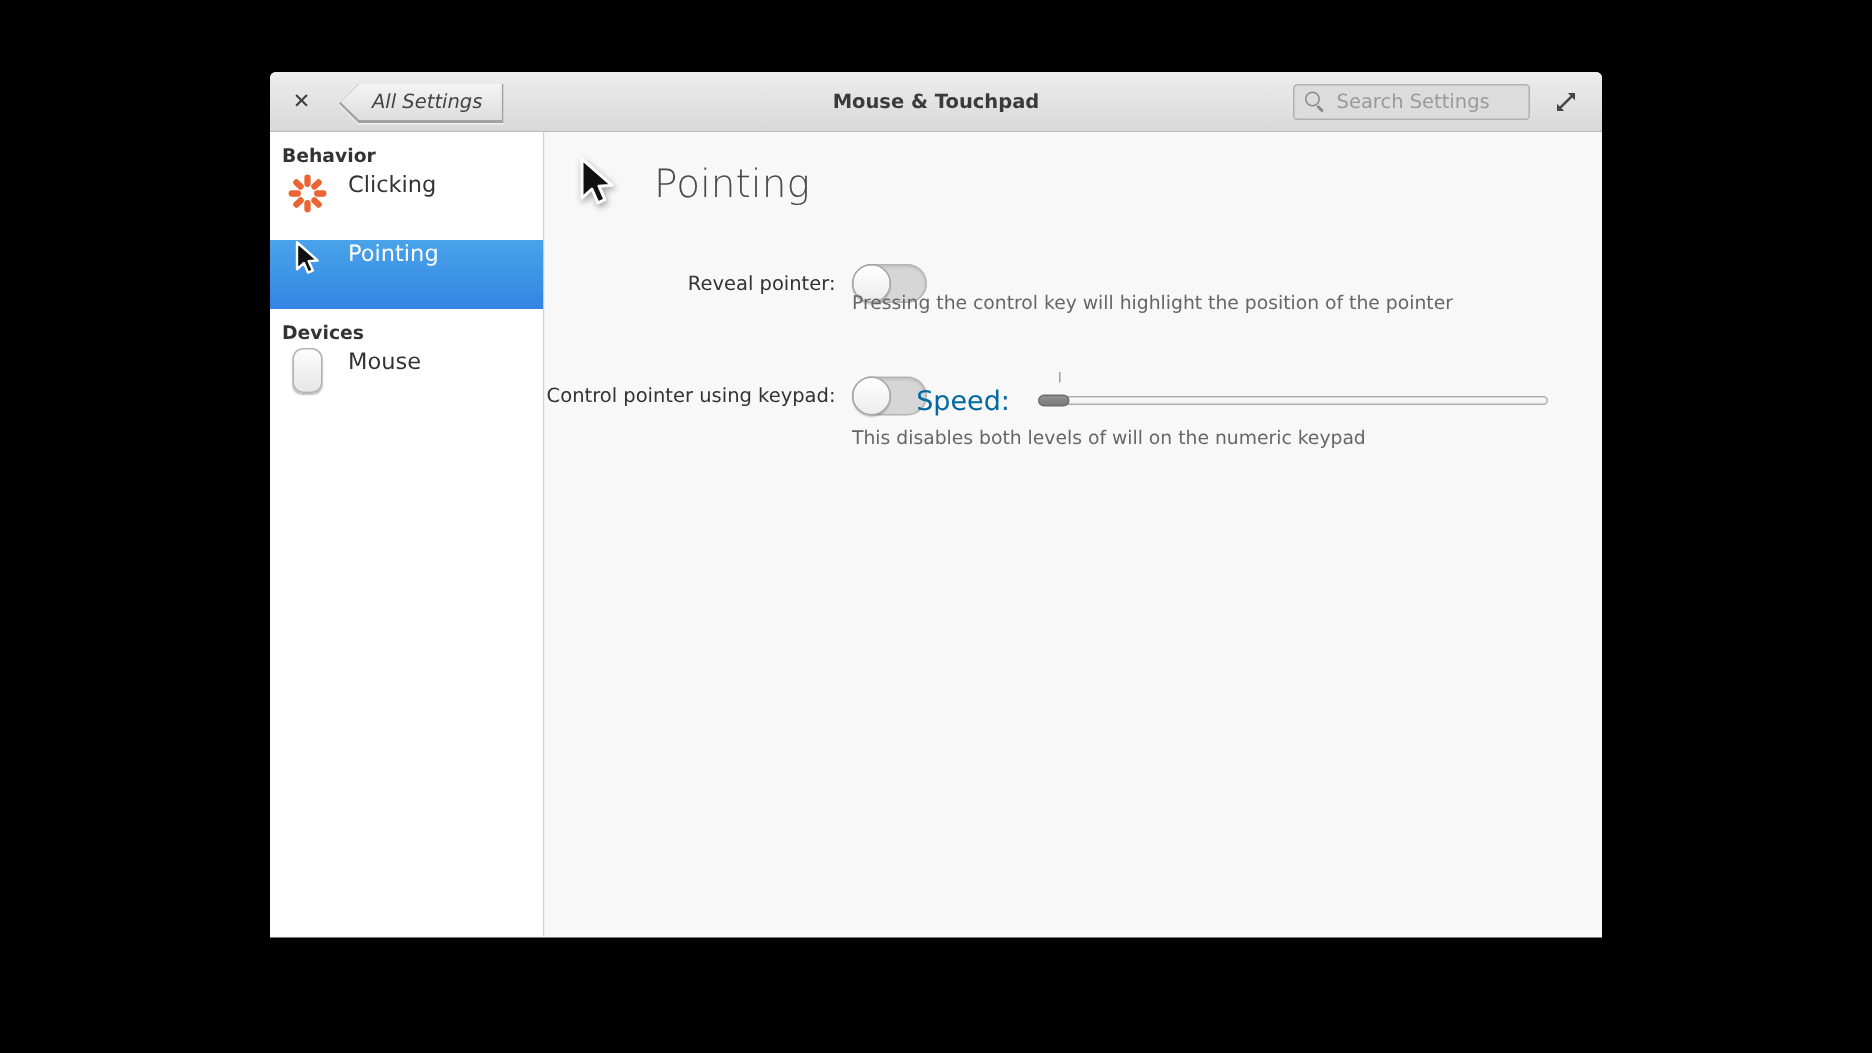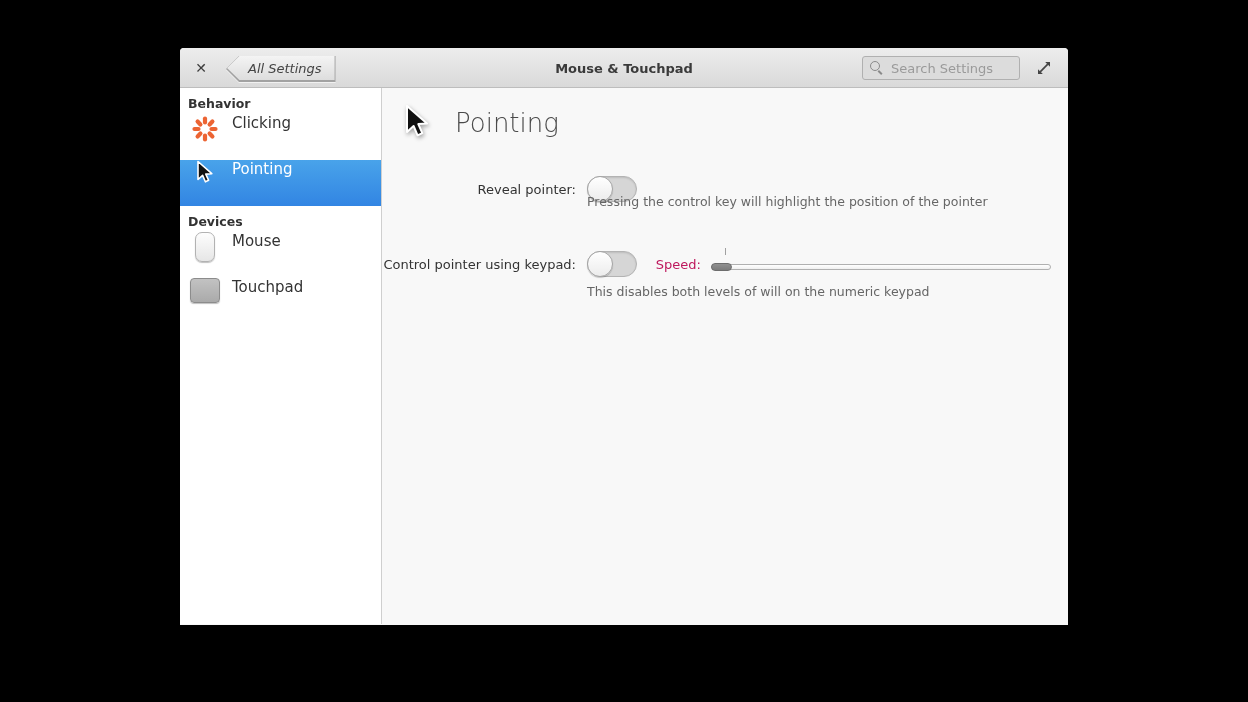--- a/index.html
+++ b/index.html
@@ -38,21 +38,21 @@
   .magnifier { position:absolute; left:7px; top:4px; width:10px; height:10px;
                border:1.6px solid #8a8a8a; border-radius:50%; }
   .magnifier::after { content:""; position:absolute; left:8px; top:8px;
                width:5px; height:1.8px; background:#8a8a8a;
                transform:rotate(45deg); transform-origin:0 0; }
   .expand-btn { position:absolute; right:8px; top:0; width:32px; height:40px;
                 display:flex; align-items:center; justify-content:center; }
 
   
   .body { display:flex; height:536px; }
-  .sidebar { width:202px; background:#fff; border-right:1px solid #cfcfcf; }
+  .sidebar { width:183px; background:#fff; border-right:1px solid #cfcfcf; }
   .section-label { margin:8px 0 3px; padding-left:8px;
                    font-size:12.5px; font-weight:bold; color:#333; }
   .side-item { height:46px; display:flex; 
                padding-left:9px; font-size:15px; color:#333; cursor:default; }
   .side-item .icon-box { width:31px; display:flex; justify-content:center;
                margin-right:12px; }
   .side-item.selected { background:linear-gradient(to bottom,#49a3ea,#3285e3);
                color:#fff; }
 
   .mouse-glyph { width:20px; height:30px; border-radius:7px;
@@ -72,22 +72,22 @@
                  font-size:13px; color:#333; }
   .desc { position:absolute; left:205px; font-size:12.5px; color:#666; }
 
   .toggle { position:absolute; left:205px; width:50px; height:26px;
             border-radius:14px; background:#d6d6d6; border:1px solid #b3b3b3;
             box-shadow:inset 0 1px 2px rgba(0,0,0,.12); }
   .toggle .knob { position:absolute; left:-1px; top:-1px; width:26px; height:26px;
             border-radius:50%; background:linear-gradient(to bottom,#fff,#ececec);
             border:1px solid #a5a5a5; box-shadow:0 1px 1px rgba(0,0,0,.2); }
 
-  .speed-label { position:absolute; left:239px; width:80px; text-align:right;
-                 font-size:13px; color:#be185d; }
+  .speed-label { position:absolute; left:239px; width:80px; text-align:center;
+                 font-size:18px; color:#0369a1; }
   .slider { position:absolute; left:329px; width:340px; }
   .slider-track { position:absolute; left:0; top:0; width:340px; height:6px;
                   background:linear-gradient(to bottom,#fff,#f0f0f0);
                   border:1px solid #b0b0b0; border-radius:4px; }
   .slider-fill { position:absolute; left:0; top:-1px; width:21px; height:8px;
                  background:linear-gradient(to bottom,#909090,#7b7b7b);
                  border:1px solid #6d6d6d; border-radius:4px; }
   .slider-tick { position:absolute; left:14px; top:-16px; width:1px; height:7px;
                  background:#a0a0a0; }
 </style>
@@ -155,26 +155,20 @@
 
       <div class="section-label">Devices</div>
 
       <div class="side-item">
         <span class="icon-box">
           <span class="mouse-glyph"></span>
         </span>
         <span>Mouse</span>
       </div>
 
-      <div class="side-item">
-        <span class="icon-box">
-          <span class="touchpad-glyph"></span>
-        </span>
-        <span>Touchpad</span>
-      </div>
     </div>
 
     <div class="content">
 
       <div class="page-title-row">
         <svg width="30" height="40" viewBox="0 0 30 40" style="filter:drop-shadow(1px 2px 2px rgba(0,0,0,.35));">
           <path d="M5 3 L5 29 L11.6 23 L15.6 32.3 L20.3 30.1 L16.3 21.1 L25 20.5 Z" fill="#111" stroke="#fff" stroke-width="2" stroke-linejoin="round"></path>
         </svg>
         <span class="page-title">Pointing</span>
       </div>

